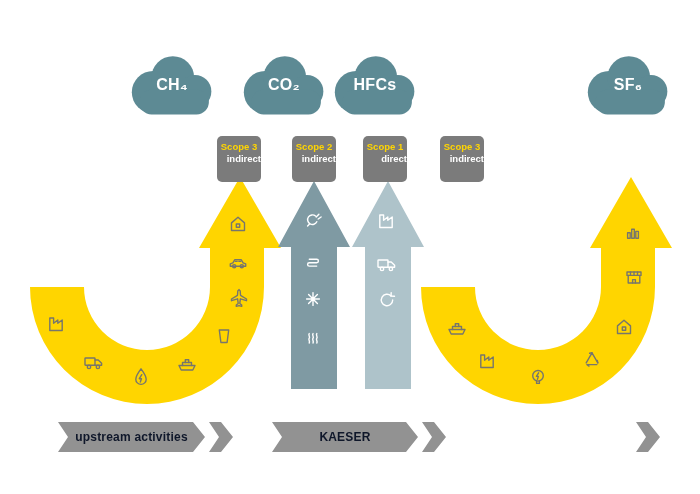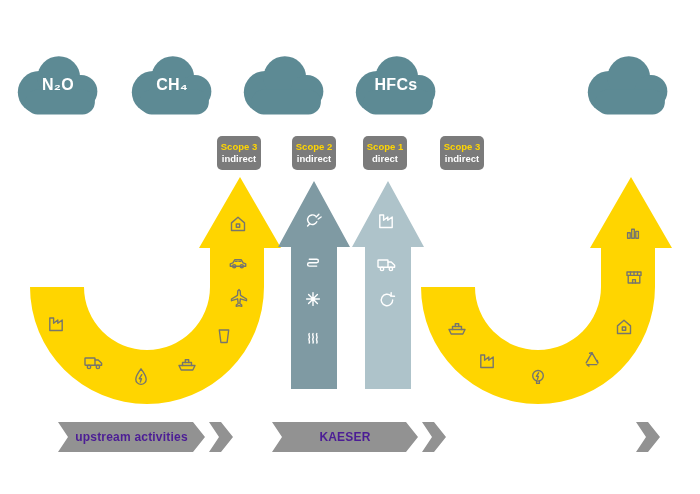--- a/index.html
+++ b/index.html
@@ -5,28 +5,28 @@
   html,body{margin:0;padding:0;background:#fff;}
   .stage{position:relative;width:700px;height:494px;background:#ffffff;overflow:hidden;
          font-family:"Liberation Sans","DejaVu Sans",sans-serif;}
   .layer{position:absolute;left:0;top:0;}
   
   .cloud{position:absolute;width:82px;height:63px;}
   .cloud svg{position:absolute;left:0;top:0;width:100%;height:100%;fill:#5d8a94;}
   .cloud .lbl{position:absolute;left:0;top:34%;width:100%;text-align:center;
               color:#ffffff;font-weight:bold;font-size:16px;letter-spacing:.3px;}
   
-  .badge{position:absolute;top:136px;width:44px;height:34px;background:#7b7b7b;border-radius:5px;
+  .badge{position:absolute;top:136px;width:44px;height:46px;background:#7b7b7b;border-radius:5px;
          box-sizing:border-box;padding-top:5px;text-align:center;line-height:1.25;}
   .badge .scope{display:block;color:#ffd500;font-weight:bold;font-size:9.5px;}
-  .badge .kind{display:block;color:#ffffff;font-weight:bold;font-size:9.5px;}
+  .badge .kind{display:block;color:#ffffff;font-weight:bold;font-size:9.5px;text-align:right;}
   
   .banner{position:absolute;top:422px;height:30px;background:#929292;
           display:flex;align-items:center;justify-content:center;
-          color:#4c1d95;font-weight:bold;font-size:12px;letter-spacing:.2px;
+          color:#0f172a;font-weight:bold;font-size:12px;letter-spacing:.2px;
           clip-path:polygon(0 0, calc(100% - 12px) 0, 100% 50%, calc(100% - 12px) 100%, 0 100%, 10px 50%);}
   .chev{position:absolute;top:422px;width:24px;height:30px;background:#929292;
         clip-path:polygon(0 0, 12px 0, 100% 50%, 12px 100%, 0 100%, 10px 50%);}
   
   .ic{position:absolute;width:24px;height:24px;color:#77766c;}
   .ic.light{color:#ffffff;}
   .ic svg{width:100%;height:100%;stroke:currentColor;fill:none;
           stroke-width:1.4;stroke-linecap:round;stroke-linejoin:round;}
 </style>
 </head>
@@ -113,62 +113,55 @@
 
 <div class="stage">
 
   <svg class="layer" width="700" height="494" viewBox="0 0 700 494">
     <path fill="#ffd500" d="M30 287 A117 117 0 0 0 264 287 L264 248 L281 248 L240 177 L199 248 L210 248 L210 287 A63 63 0 0 1 84 287 Z"></path>
     <path fill="#7f9aa3" d="M314 181 L350 247 L337 247 L337 389 L291 389 L291 247 L278 247 Z"></path>
     <path fill="#aec3ca" d="M388 181 L424 247 L411 247 L411 389 L365 389 L365 247 L352 247 Z"></path>
     <path fill="#ffd500" d="M421 287 A117 117 0 0 0 655 287 L655 248 L672 248 L631 177 L590 248 L601 248 L601 287 A63 63 0 0 1 475 287 Z"></path>
   </svg>
 
-  <div class="cloud" style="left:17px;top:55px">
-    <svg viewBox="0 0 100 76">
-      <circle cx="27" cy="45" r="26"></circle>
-        <circle cx="51" cy="27" r="26"></circle>
-        <circle cx="78" cy="44" r="20"></circle>
-      <rect x="10" y="42" width="85" height="30" rx="15"></rect>
-    </svg>
-    <span class="lbl">N₂O</span>
-  </div>
   <div class="cloud" style="left:131px;top:55px">
     <svg viewBox="0 0 100 76">
       <circle cx="27" cy="45" r="26"></circle>
         <circle cx="51" cy="27" r="26"></circle>
         <circle cx="78" cy="44" r="20"></circle>
       <rect x="10" y="42" width="85" height="30" rx="15"></rect>
     </svg>
     <span class="lbl">CH₄</span>
   </div>
   <div class="cloud" style="left:243px;top:55px">
     <svg viewBox="0 0 100 76">
       <circle cx="27" cy="45" r="26"></circle>
         <circle cx="51" cy="27" r="26"></circle>
         <circle cx="78" cy="44" r="20"></circle>
       <rect x="10" y="42" width="85" height="30" rx="15"></rect>
     </svg>
-  </div>
-  <div class="cloud" style="left:355px;top:55px">
+    <span class="lbl">CO₂</span>
+  </div>
+  <div class="cloud" style="left:334px;top:55px">
     <svg viewBox="0 0 100 76">
       <circle cx="27" cy="45" r="26"></circle>
         <circle cx="51" cy="27" r="26"></circle>
         <circle cx="78" cy="44" r="20"></circle>
       <rect x="10" y="42" width="85" height="30" rx="15"></rect>
     </svg>
     <span class="lbl">HFCs</span>
   </div>
   <div class="cloud" style="left:587px;top:55px">
     <svg viewBox="0 0 100 76">
       <circle cx="27" cy="45" r="26"></circle>
         <circle cx="51" cy="27" r="26"></circle>
         <circle cx="78" cy="44" r="20"></circle>
       <rect x="10" y="42" width="85" height="30" rx="15"></rect>
     </svg>
+    <span class="lbl">SF₆</span>
   </div>
 
   <div class="badge" style="left:217px">
     <span class="scope">Scope 3</span>
     <span class="kind">indirect</span>
   </div>
   <div class="badge" style="left:292px">
     <span class="scope">Scope 2</span>
     <span class="kind">indirect</span>
   </div>

